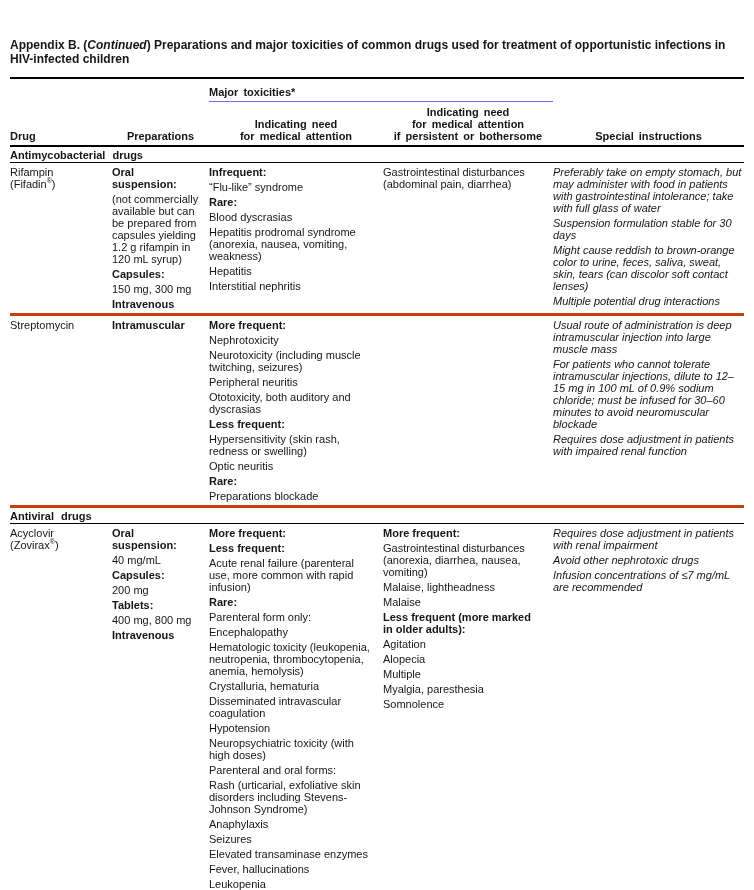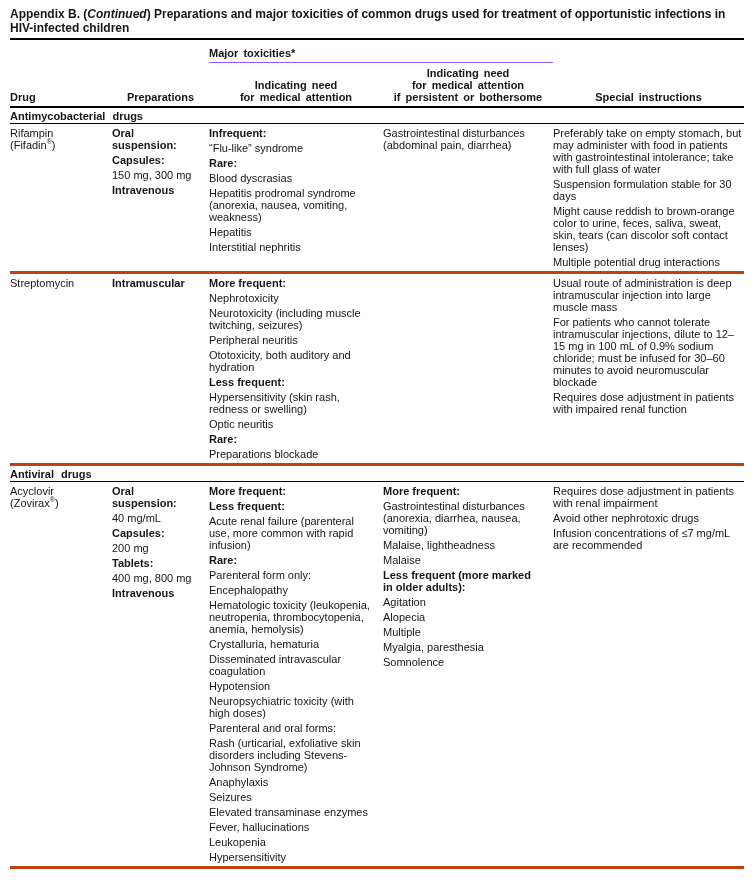--- a/index.html
+++ b/index.html
@@ -8,21 +8,21 @@
     color:#161616;
     font-family:"Liberation Sans", sans-serif;
     font-size:11px; line-height:12px;
     -webkit-font-smoothing:antialiased;
   }
   .page { padding:7px 10px 6px 10px; }
 
   
   .title {
     font-weight:bold; font-size:12px; line-height:14px;
-    padding-bottom:3px; border-bottom:2px solid #000;
+    padding-bottom:11px; border-bottom:2px solid #000;margin-top:31px;
   }
   .title .it { font-style:italic; }
 
   
   .span-cell {
     margin-top:7px; margin-left:199px; width:344px;
     text-align:left; font-weight:bold;
     padding-bottom:3px; border-bottom:1px solid #8b5cf6;
     word-spacing:2px;
   }
@@ -38,21 +38,21 @@
   
   .section-row {
     font-weight:bold; word-spacing:4px;
     padding:2px 0 1px; border-bottom:1px solid #000;
   }
   .drug-row {
     display:grid; grid-template-columns:102px 97px 174px 170px 191px;
     padding:3px 0 0; border-bottom:3px solid #c2410c;
   }
   .cell { padding-right:10px; }
-  .cell:last-child { padding-right:2px; }
+  .cell:last-child { padding-right:2px;font-style:italic; }
   .cp { margin:0 0 3px 0; }
   .cp.b { font-weight:bold; }
   .drug-name-cell .cp { margin:0; }
   sup { font-size:7px; line-height:0; vertical-align:super; }
 </style>
 </head>
 <body>
 
 <div class="page">
 
@@ -76,20 +76,21 @@
 
   <div>
       <div class="section-row">Antimycobacterial drugs</div>
       <div class="drug-row">
         <div class="cell drug-name-cell">
           <p class="cp">Rifampin</p>
           <p class="cp">(Fifadin<sup>®</sup>)</p>
         </div>
         <div class="cell preparations-cell">
           <p class="cp b">Oral suspension:</p>
+          <p class="cp">(not commercially available but can be prepared from capsules yielding 1.2 g rifampin in 120 mL syrup)</p>
           <p class="cp b">Capsules:</p>
           <p class="cp">150 mg, 300 mg</p>
           <p class="cp b">Intravenous</p>
         </div>
         <div class="cell attention-cell">
           <p class="cp b">Infrequent:</p>
           <p class="cp">“Flu-like” syndrome</p>
           <p class="cp b">Rare:</p>
           <p class="cp">Blood dyscrasias</p>
           <p class="cp">Hepatitis prodromal syndrome (anorexia, nausea, vomiting, weakness)</p>
@@ -111,21 +112,21 @@
           <p class="cp">Streptomycin</p>
         </div>
         <div class="cell preparations-cell">
           <p class="cp b">Intramuscular</p>
         </div>
         <div class="cell attention-cell">
           <p class="cp b">More frequent:</p>
           <p class="cp">Nephrotoxicity</p>
           <p class="cp">Neurotoxicity (including muscle twitching, seizures)</p>
           <p class="cp">Peripheral neuritis</p>
-          <p class="cp">Ototoxicity, both auditory and hydration</p>
+          <p class="cp">Ototoxicity, both auditory and dyscrasias</p>
           <p class="cp b">Less frequent:</p>
           <p class="cp">Hypersensitivity (skin rash, redness or swelling)</p>
           <p class="cp">Optic neuritis</p>
           <p class="cp b">Rare:</p>
           <p class="cp">Preparations blockade</p>
         </div>
         <div class="cell persistent-cell"></div>
         <div class="cell instructions-cell">
           <p class="cp">Usual route of administration is deep intramuscular injection into large muscle mass</p>
           <p class="cp">For patients who cannot tolerate intramuscular injections, dilute to 12–15 mg in 100 mL of 0.9% sodium chloride; must be infused for 30–60 minutes to avoid neuromuscular blockade</p>

